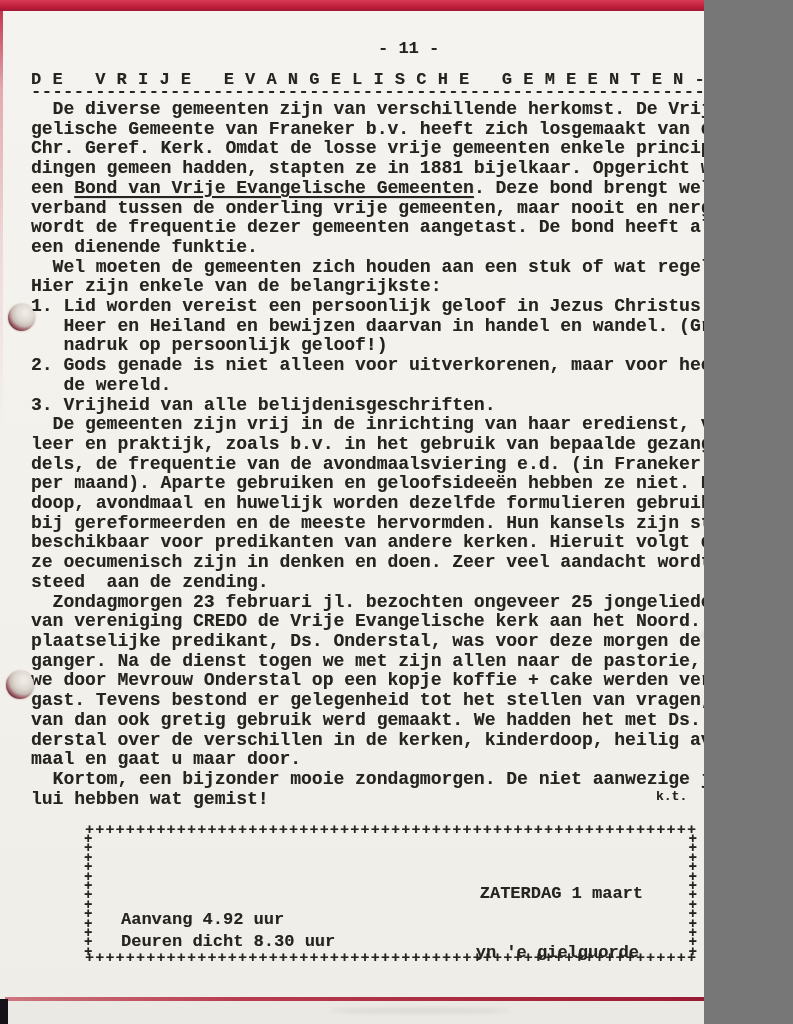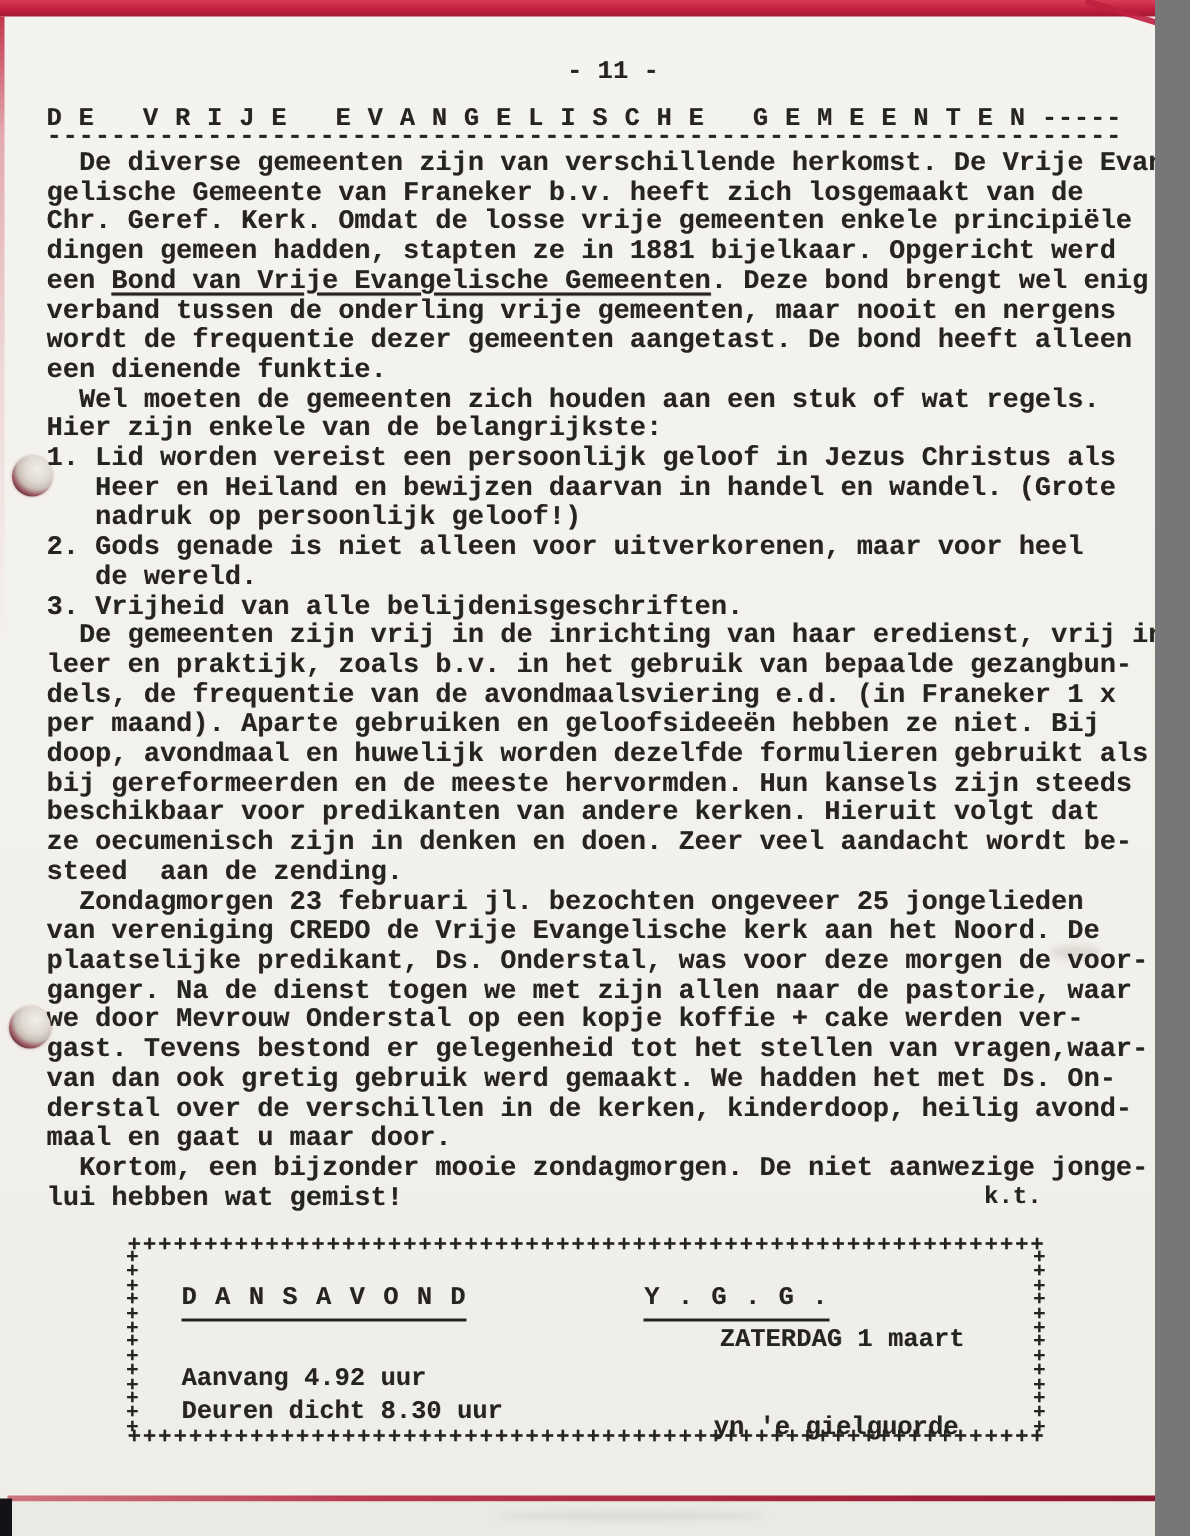--- a/index.html
+++ b/index.html
@@ -1,17 +1,17 @@
 <!DOCTYPE html>
 <html><head>
 <meta charset="utf-8">
 <style>
   html,body{margin:0;padding:0;background:#777;}
   .page{
-    position:relative;width:770px;height:1024px;overflow:hidden;
+    position:relative;width:704px;height:1024px;overflow:hidden;
     background:linear-gradient(180deg,#f5f3ef 0%,#f3f1ec 55%,#efede8 100%);
     font-family:"Liberation Mono","DejaVu Sans Mono",monospace;
     color:#26241f;
   }
   
   .border-top{position:absolute;left:0;top:0;width:100%;height:11px;
     background:linear-gradient(180deg,#d83c55 0%,#c2203d 55%,#a11732 100%);}
   .border-right{position:absolute;left:770px;top:0;width:20px;height:1000px;
     background:linear-gradient(90deg,#a31834 0%,#c52242 45%,#b51d3a 100%);}
   .border-right-sliver{position:absolute;left:790px;top:0;width:3px;height:1000px;background:#ecdfdb;}
@@ -23,21 +23,21 @@
     background:linear-gradient(90deg,#cd7680 0%,#b93b50 30%,#9c1d35 85%,#8a1830 100%);}
   .black-stub{position:absolute;left:0;top:999px;width:8px;height:25px;background:#141118;}
   .below-strip{position:absolute;left:8px;top:1001px;width:785px;height:23px;background:#ebe9e4;}
   
   .tw{font-weight:700;text-shadow:.3px .3px 0 rgba(40,38,34,.35);}
   .page-number{position:absolute;left:378px;top:39px;font-size:17px;}
   .title{position:absolute;left:31px;top:70px;font-size:17px;letter-spacing:.5px;white-space:pre;}
   .title-underline{position:absolute;left:31px;top:82px;font-size:17px;letter-spacing:.5px;white-space:pre;}
   .body-text{position:absolute;left:31px;top:100px;font-size:18px;line-height:19.7px;white-space:pre;}
   .u{text-decoration:underline;text-decoration-thickness:1.8px;text-underline-offset:3px;}
-  .sig{position:absolute;left:656px;top:789px;font-size:16px;}
+  .sig{position:absolute;left:656px;top:789px;font-size:13px;}
   
   .plus-box{position:absolute;left:85px;top:826px;width:614px;height:136px;font-size:17px;}
   .plus-row{position:absolute;left:0;white-space:pre;font-size:15px;line-height:13px;letter-spacing:1.2px;}
   .plus-row.top{top:-2px;}
   .plus-row.bottom{bottom:-3px;}
   .plus-col{position:absolute;white-space:pre;font-size:14px;line-height:9.4px;}
   .plus-col.left{left:-1px;top:9px;}
   .plus-col.right{right:2px;top:9px;}
   .box-heading{position:absolute;left:36px;top:30px;white-space:pre;letter-spacing:1px;}
   .bu{border-bottom:2.5px solid #26241f;padding-bottom:4px;}
@@ -138,21 +138,20 @@
 +
 +
 +
 +
 +
 +
 +
 +
 +
 +</div>
-    <div class="box-heading"><span class="bu">D A N S A V O N D</span><span class="gap"></span><span class="bu">Y . G . G .</span></div>
     <div class="box-date">ZATERDAG 1 maart</div>
     <div class="box-line1">Aanvang 4.92 uur</div>
     <div class="box-line2">Deuren dicht 8.30 uur</div>
     <div class="box-loc">yn 'e gielguorde</div>
   </div>
 
   <div class="punch punch1"></div>
   <div class="punch punch2"></div>
 
 </div>

